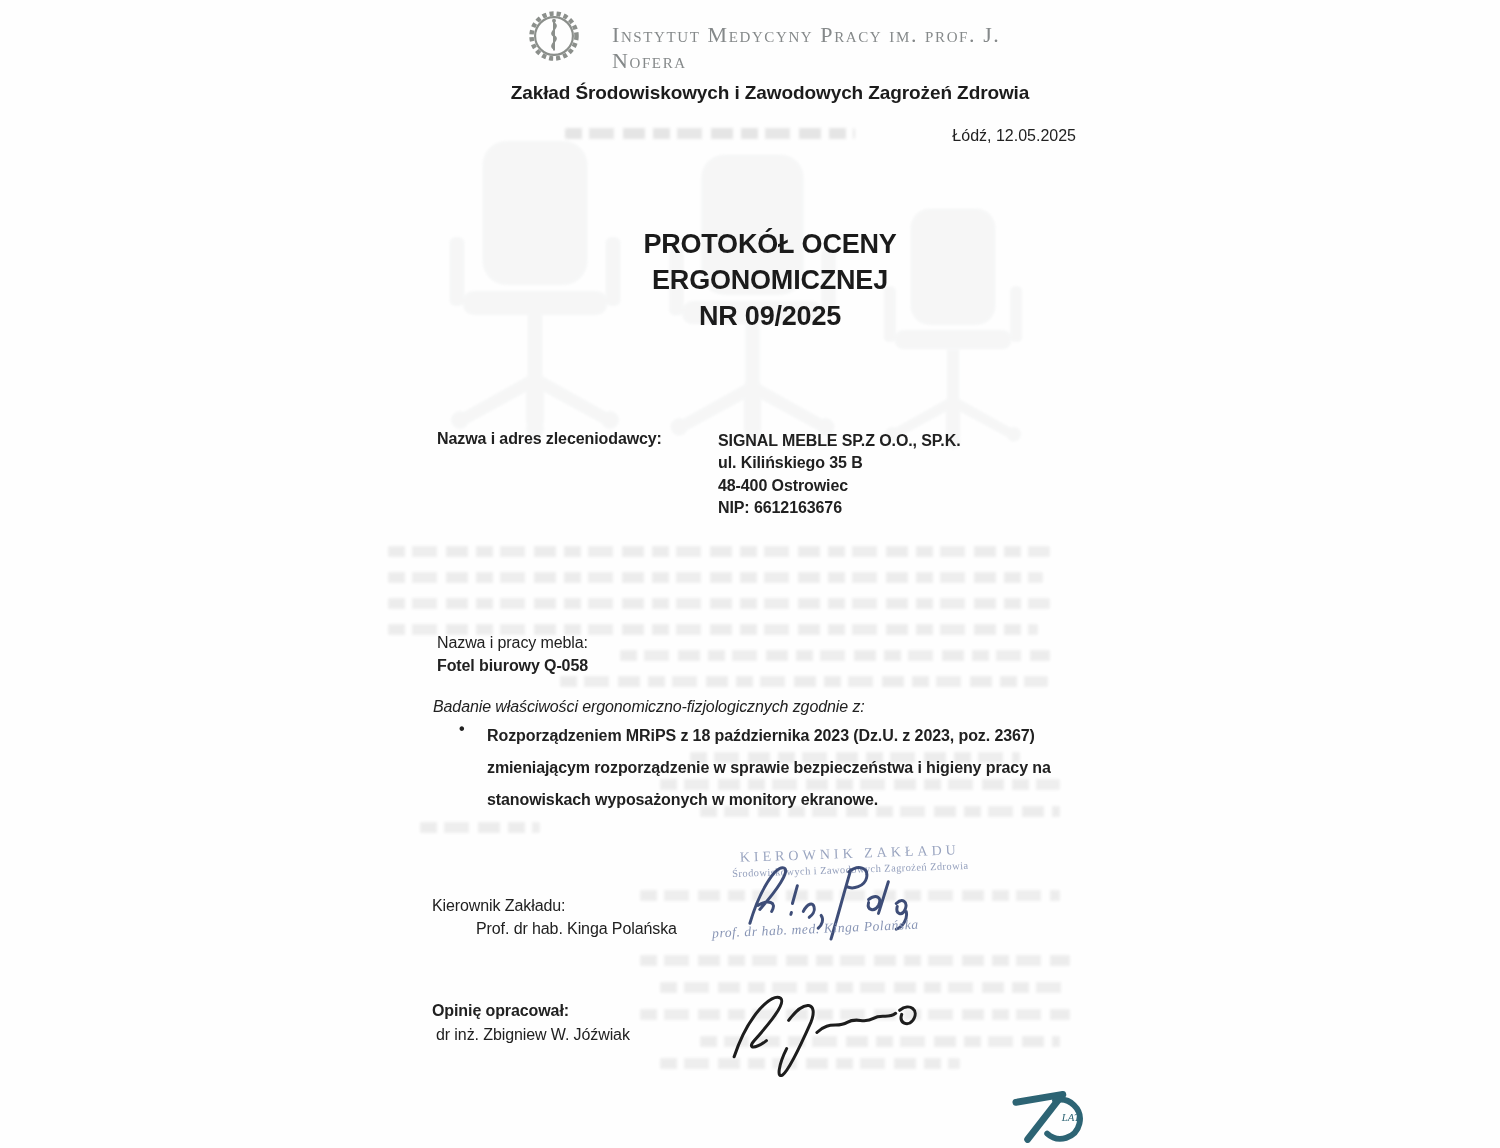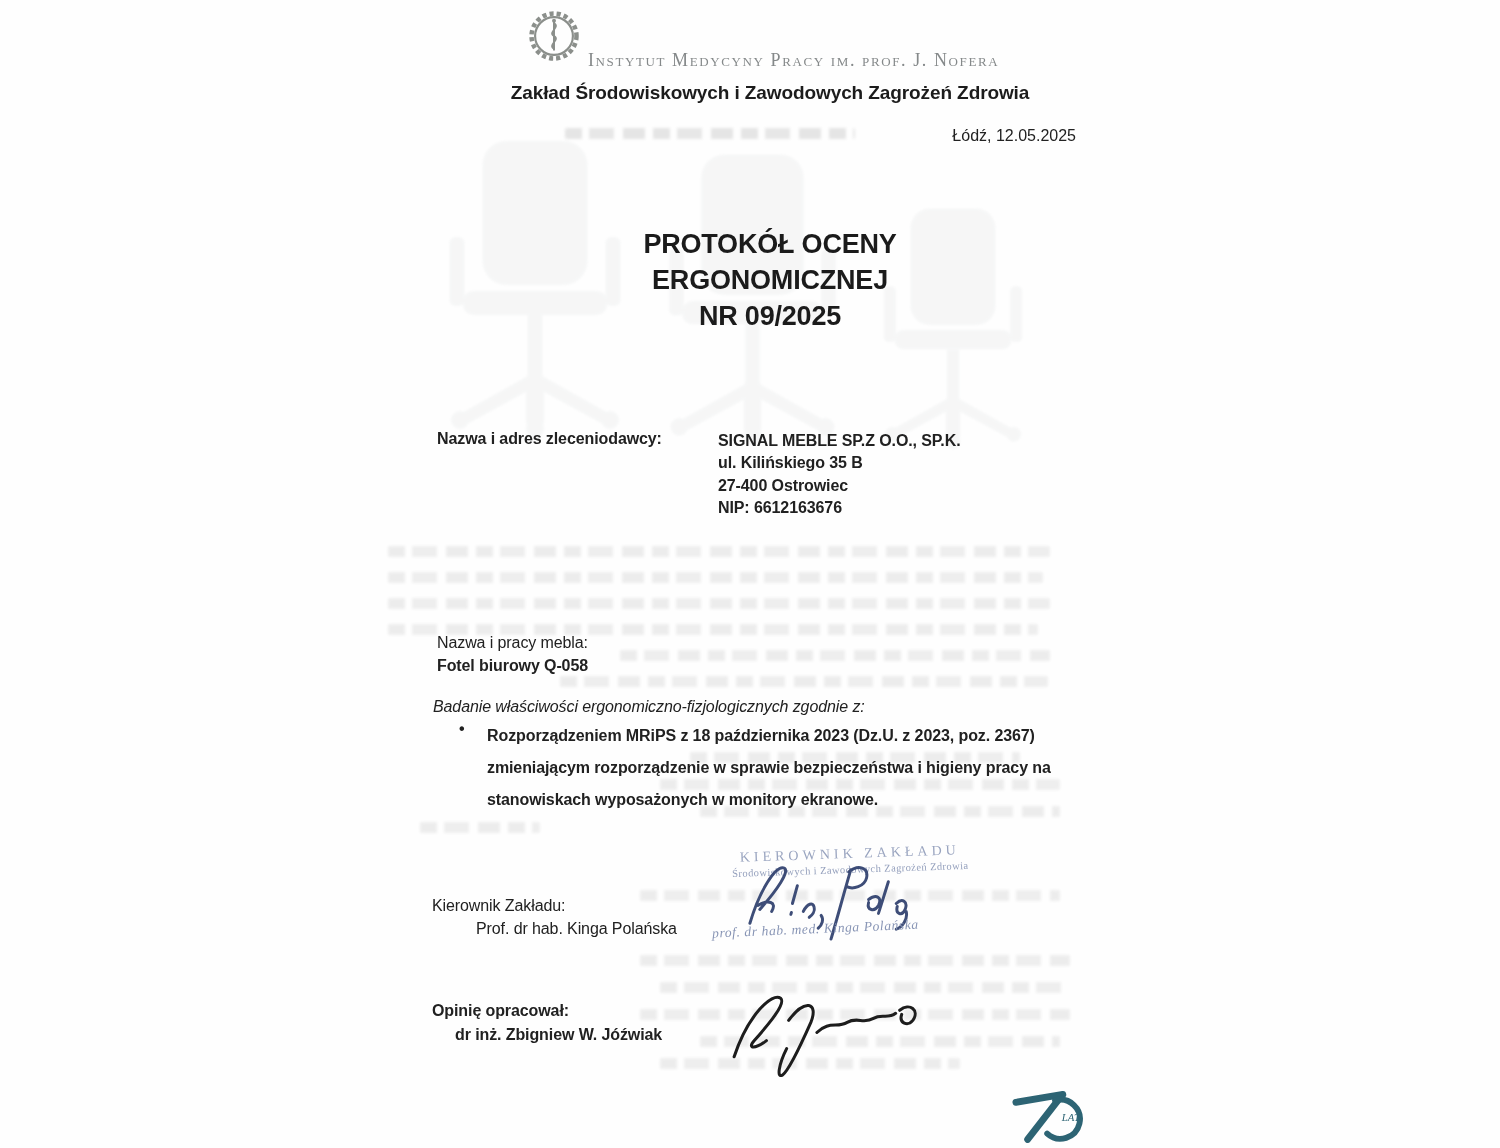--- a/index.html
+++ b/index.html
@@ -3,23 +3,23 @@
 <meta charset="utf-8">
 <style>
   html,body{margin:0;padding:0;background:#ffffff;}
   .page{
     position:relative;width:1500px;height:1148px;background:#fefefe;
     font-family:"Liberation Sans",sans-serif;color:#212121;overflow:hidden;
   }
   
   .inst-logo{position:absolute;left:527px;top:9px;width:54px;height:54px;}
   .inst-name{
-    position:absolute;left:588px;top:22px;width:460px;
+    position:absolute;left:612px;top:22px;width:460px;
     font-family:"Liberation Serif",serif;font-variant:small-caps;
-    font-size:18px;letter-spacing:1.6px;color:#85898a;margin-top:28px;
+    font-size:22px;letter-spacing:1.6px;color:#85898a;
   }
   .dept{
     position:absolute;left:0;top:82px;width:1540px;text-align:center;
     font-size:19px;font-weight:bold;letter-spacing:-0.1px;color:#1c1c1c;
   }
   .date{
     position:absolute;left:800px;top:127px;width:276px;text-align:right;
     font-size:16px;color:#222;
   }
   
@@ -35,21 +35,21 @@
   .furn-value{left:437px;top:657px;font-weight:bold;}
   .study-intro{left:433px;top:698px;font-style:italic;}
   .bullet-dot{left:459px;top:720px;font-weight:bold;}
   .bullet-text{
     position:absolute;left:487px;top:720px;width:640px;
     font-size:16px;font-weight:bold;line-height:32px;letter-spacing:-0.1px;
   }
   .head-label{left:432px;top:897px;}
   .head-name{left:432px;top:920px;margin-left:44px;}
   .author-label{left:432px;top:1002px;font-weight:bold;}
-  .author-name{left:455px;top:1026px;font-weight:bold;}
+  .author-name{left:436px;top:1026px;font-weight:normal;}
   
   .stamp{position:absolute;left:700px;top:846px;width:300px;transform:rotate(-2deg);color:#8895b5;}
   .stamp-title{
     text-align:center;font-family:"Liberation Serif",serif;font-size:14px;
     letter-spacing:4px;opacity:.85;white-space:nowrap;
   }
   .stamp-sub{
     text-align:center;font-family:"Liberation Serif",serif;font-size:10.5px;
     letter-spacing:.4px;margin-top:2px;opacity:.9;white-space:nowrap;
   }
@@ -157,21 +157,21 @@
   <div class="title">
     <div>PROTOKÓŁ OCENY</div>
     <div>ERGONOMICZNEJ</div>
     <div>NR 09/2025</div>
   </div>
 
   <div class="lbl client-label">Nazwa i adres zleceniodawcy:</div>
   <div class="lbl client-lines">
     <div>SIGNAL MEBLE SP.Z O.O., SP.K.</div>
     <div>ul. Kilińskiego 35 B</div>
-    <div>27-400 Ostrowiec</div>
+    <div>48-400 Ostrowiec</div>
     <div>NIP: 6612163676</div>
   </div>
 
   <div class="lbl furn-label">Nazwa i pracy mebla:</div>
   <div class="lbl furn-value">Fotel biurowy Q-058</div>
 
   <div class="lbl study-intro">Badanie właściwości ergonomiczno-fizjologicznych zgodnie z:</div>
   <div class="lbl bullet-dot">•</div>
   <div class="bullet-text">Rozporządzeniem MRiPS z 18 października 2023 (Dz.U. z 2023, poz. 2367) zmieniającym rozporządzenie w sprawie bezpieczeństwa i higieny pracy na stanowiskach wyposażonych w monitory ekranowe.</div>
 

